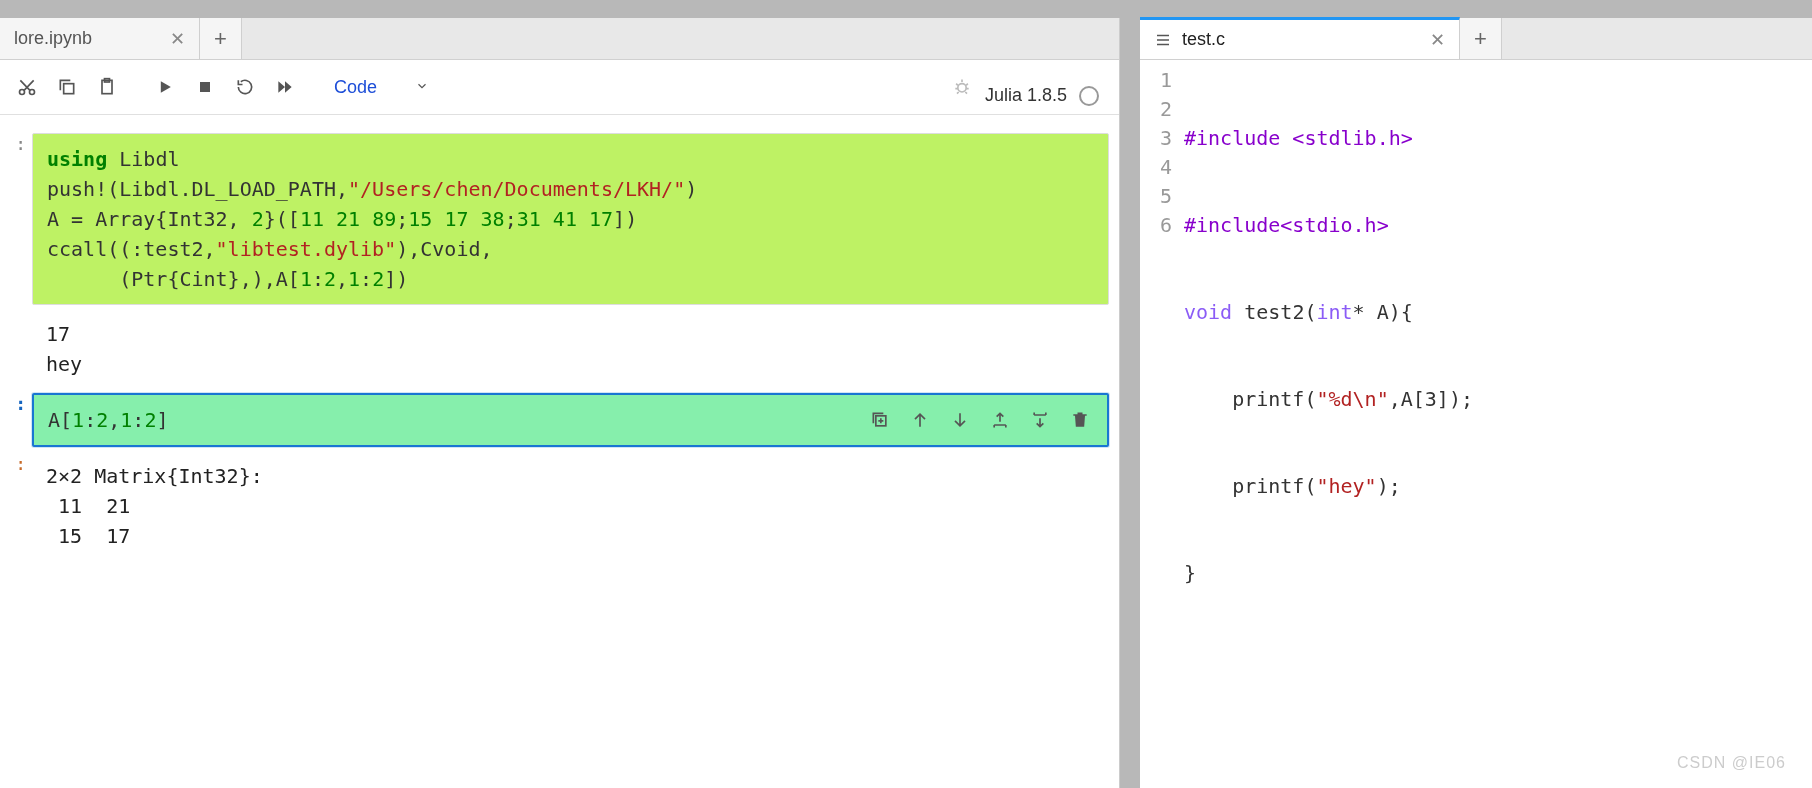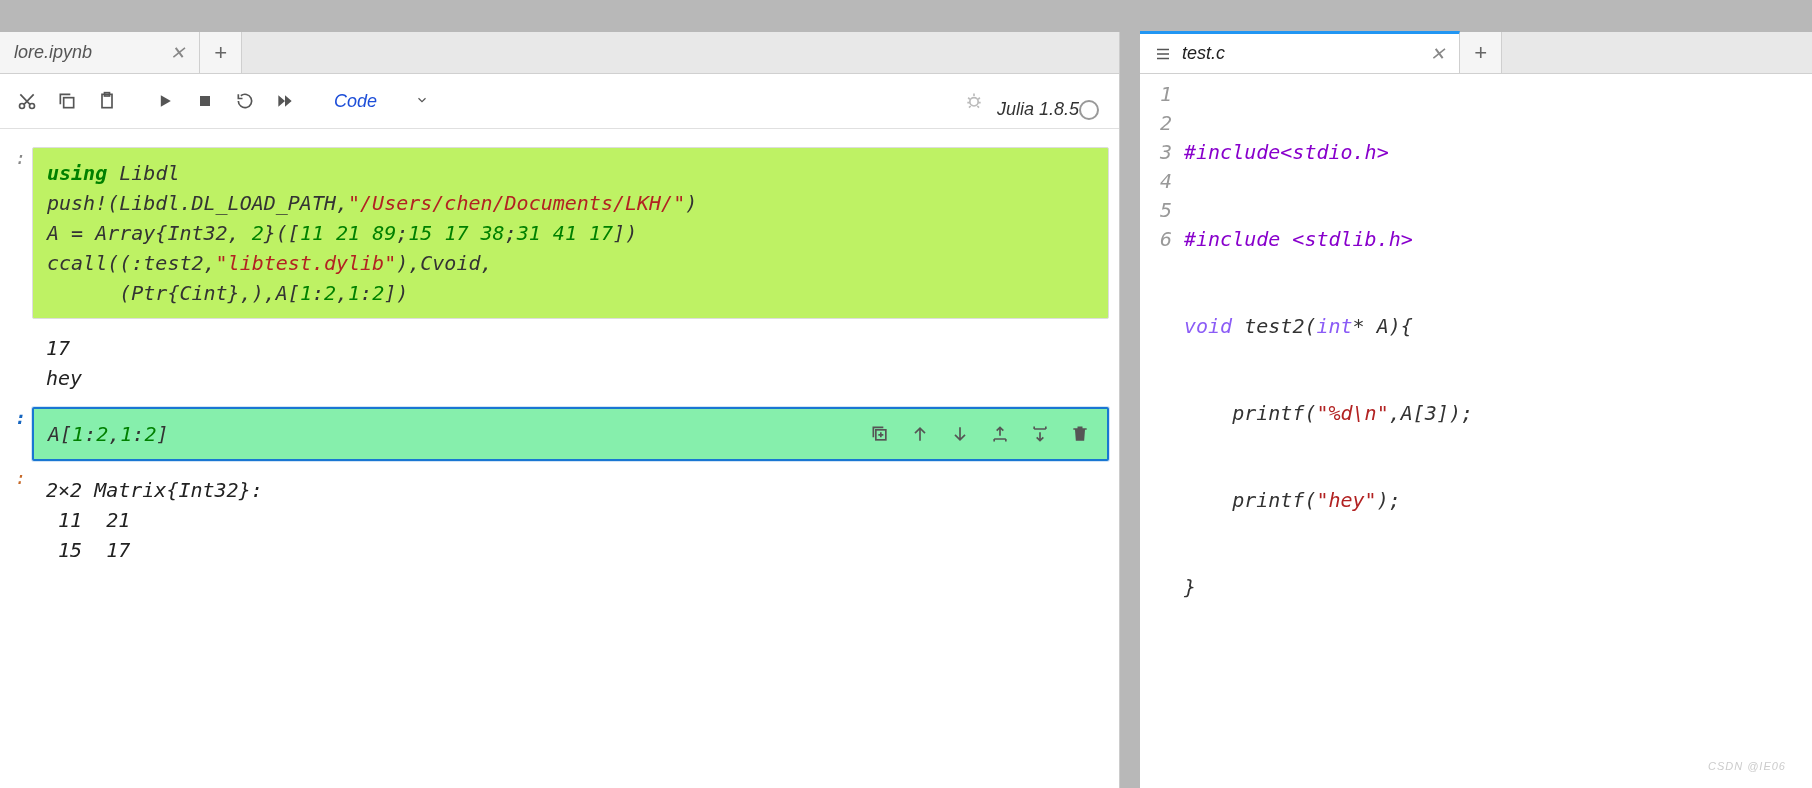--- a/index.html
+++ b/index.html
@@ -9,23 +9,22 @@
   width: 1812px;
   height: 788px;
   overflow: hidden;
   font-size: 16px;
   color: #333;
 }
 .layout {
   display: flex;
   width: 100%;
   height: 100%;
-  padding-top: 32px;
+  padding-top: 18px;
   gap: 20px;
-  font-style: italic;
 }
 .left-panel {
   width: 1120px;
   background: #fff;
   display: flex;
   flex-direction: column;
   border-right: 1px solid #ccc;
 }
 .right-panel {
   flex: 1;
@@ -116,20 +115,21 @@
   padding: 4px 10px;
   font-size: 18px;
   color: #1d4ed8;
   cursor: pointer;
   margin-left: 16px;
 }
 .nb-toolbar-spacer { flex: 1; }
 .kernel-info {
   display: flex;
   align-items: center;
+  gap: 12px;
   font-size: 18px;
   color: #333;
   padding-right: 10px;
   margin-top: 17px;
 }
 .kernel-status {
   width: 20px;
   height: 20px;
   border: 2px solid #999;
   border-radius: 50%;
@@ -222,21 +222,21 @@
 .code-lines { white-space: pre; }
 .code-lines div { height: 29px; }
 .c-pre { color: #8800cc; }
 .c-kw { color: #8b5cf6; }
 .c-str { color: #b22222; }
 .icon-svg { width: 20px; height: 20px; }
 .watermark {
   position: absolute;
   right: 26px;
   bottom: 16px;
-  font-size: 11px;
+  font-size: 16px;
   color: #ccc;
   letter-spacing: 1px;
 }
 </style>
 </head>
 <body>
 
 <div class="layout">
 
   <div class="left-panel">
@@ -385,22 +385,22 @@
     <div class="editor-area">
       <div class="gutter">
         <div>1</div>
         <div>2</div>
         <div>3</div>
         <div>4</div>
         <div>5</div>
         <div>6</div>
       </div>
       <div class="code-lines">
+        <div><span class="c-pre">#include &lt;stdlib.h&gt;</span></div>
         <div><span class="c-pre">#include&lt;stdio.h&gt;</span></div>
-        <div><span class="c-pre">#include &lt;stdlib.h&gt;</span></div>
         <div><span class="c-kw">void</span><span> test2(</span><span class="c-kw">int</span><span>* A){</span></div>
         <div><span>    printf(</span><span class="c-str">"%d\n"</span><span>,A[3]);</span></div>
         <div><span>    printf(</span><span class="c-str">"hey"</span><span>);</span></div>
         <div><span>}</span></div>
       </div>
     </div>
     <div class="watermark">CSDN @IE06</div>
   </div>
 </div>
 

